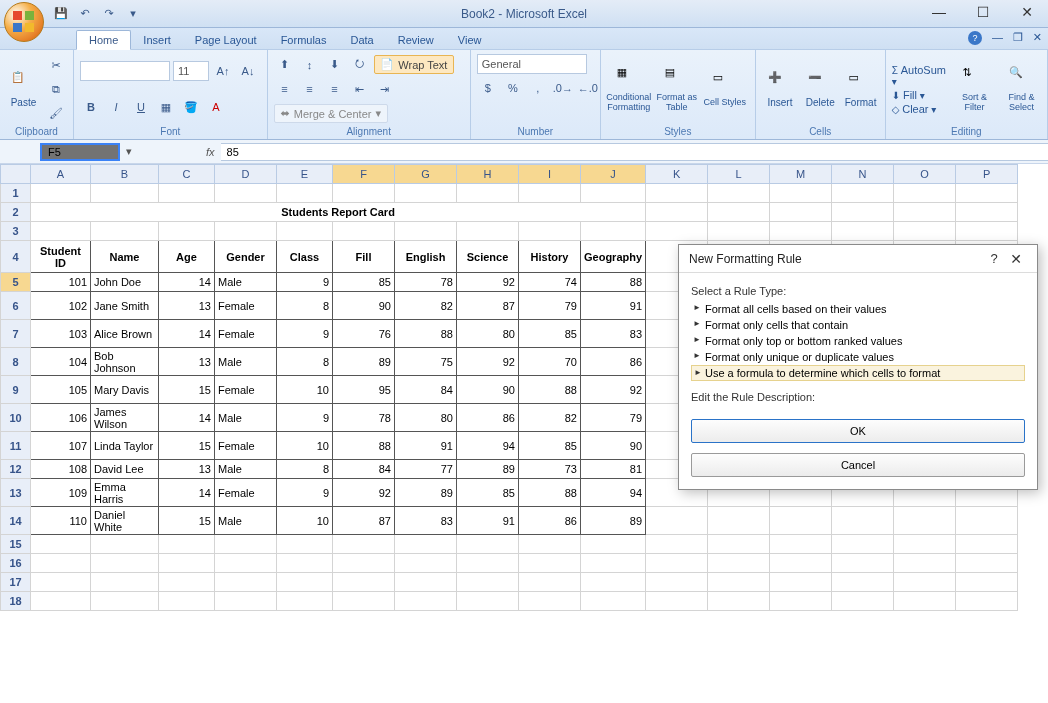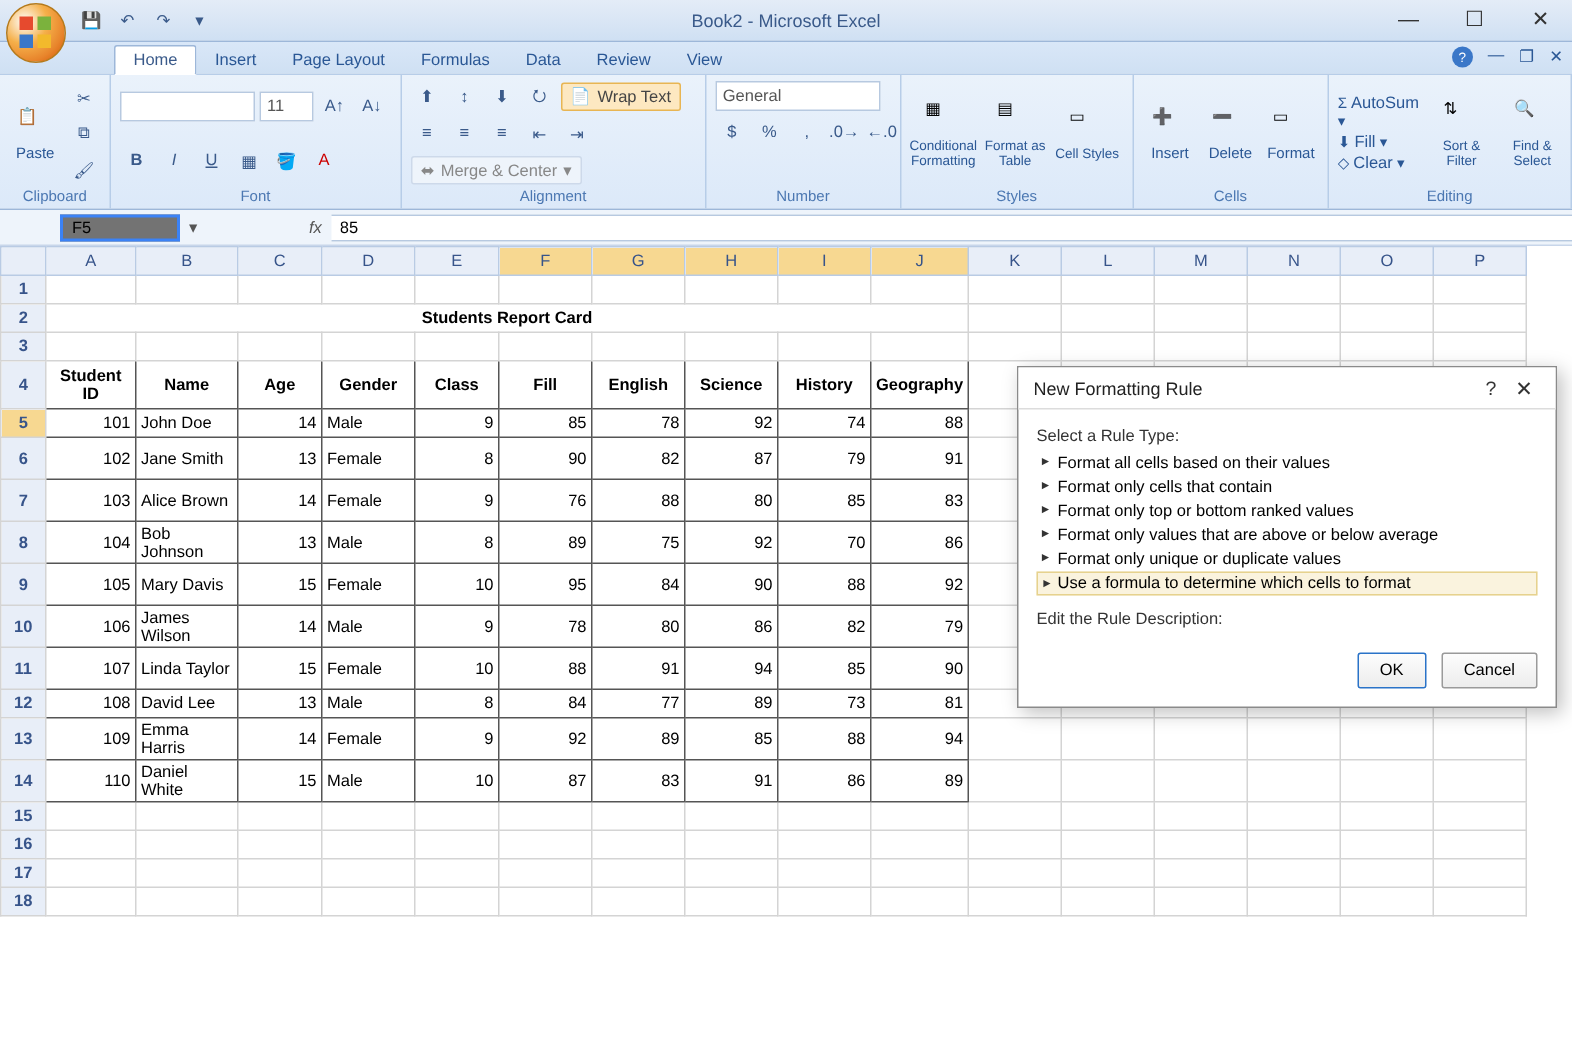--- a/index.html
+++ b/index.html
@@ -84,21 +84,21 @@
 .fld-box { border:1px solid #cfcfcf; padding:6px 6px 8px; margin-top:6px;}
 .fld-label { font-weight:bold; margin-bottom:6px; color:#222;}
 .fld-input-row { display:flex; gap:4px; align-items:center;}
 .fld-input { flex:1; border:1px solid #9a9a9a; height:20px; padding:0 6px; font-size:11px;}
 .range-btn { width:20px; height:20px; border:1px solid #9a9a9a; background:#f3f3f3; display:flex; align-items:center; justify-content:center;}
 .range-btn svg{width:12px;height:12px;}
 .preview-row { display:flex; align-items:center; gap:12px; margin-top:16px;}
 .preview-box { flex:1; height:28px; border:1px solid #6b8d3b; background:#76b532; color:#222; display:flex; align-items:center; justify-content:center; font-size:12px;}
 .fmt-btn, .ok-btn, .cancel-btn { border:1px solid #9a9a9a; background:linear-gradient(#fdfdfd,#ececec); height:24px; padding:0 14px; font-size:11px; border-radius:2px;}
 .ok-btn { border-color:#2a73c8; }
-.dlg-buttons { display:flex; justify-content:flex-end; gap:10px; margin-top:16px;}
+.dlg-buttons { display:flex; justify-content:flex-end; gap:10px; margin-top:16px;flex-direction:column;}
 
 
 .cA{width:60px}.cB{width:68px}.cC{width:56px}.cD{width:62px}.cE{width:56px}
 .cF{width:62px}.cG{width:62px}.cH{width:62px}.cI{width:62px}.cJ{width:62px}
 .cK{width:62px}.cL{width:62px}.cM{width:62px}.cN{width:62px}.cO{width:62px}.cP{width:62px}
 
 
 .whdr { white-space:normal; line-height:12px; }
 
 </style>
@@ -642,21 +642,20 @@
     <span class="t">New Formatting Rule</span>
     <span class="q">?</span>
     <span class="x">✕</span>
   </div>
   <div class="dlg-body">
     <div class="dlg-section">Select a Rule Type:</div>
     <div class="rule-list" id="rule-list">
         <div class="rule-item">Format all cells based on their values</div>
         <div class="rule-item">Format only cells that contain</div>
         <div class="rule-item">Format only top or bottom ranked values</div>
-        <div class="rule-item">Format only values that are above or below average</div>
         <div class="rule-item">Format only unique or duplicate values</div>
         <div class="rule-item sel">Use a formula to determine which cells to format</div>
       </div>
     <div class="dlg-section" style="margin-top:10px">Edit the Rule Description:</div>
     <div class="dlg-buttons">
       <button class="ok-btn">OK</button>
       <button class="cancel-btn">Cancel</button>
     </div>
   </div>
 </div>

